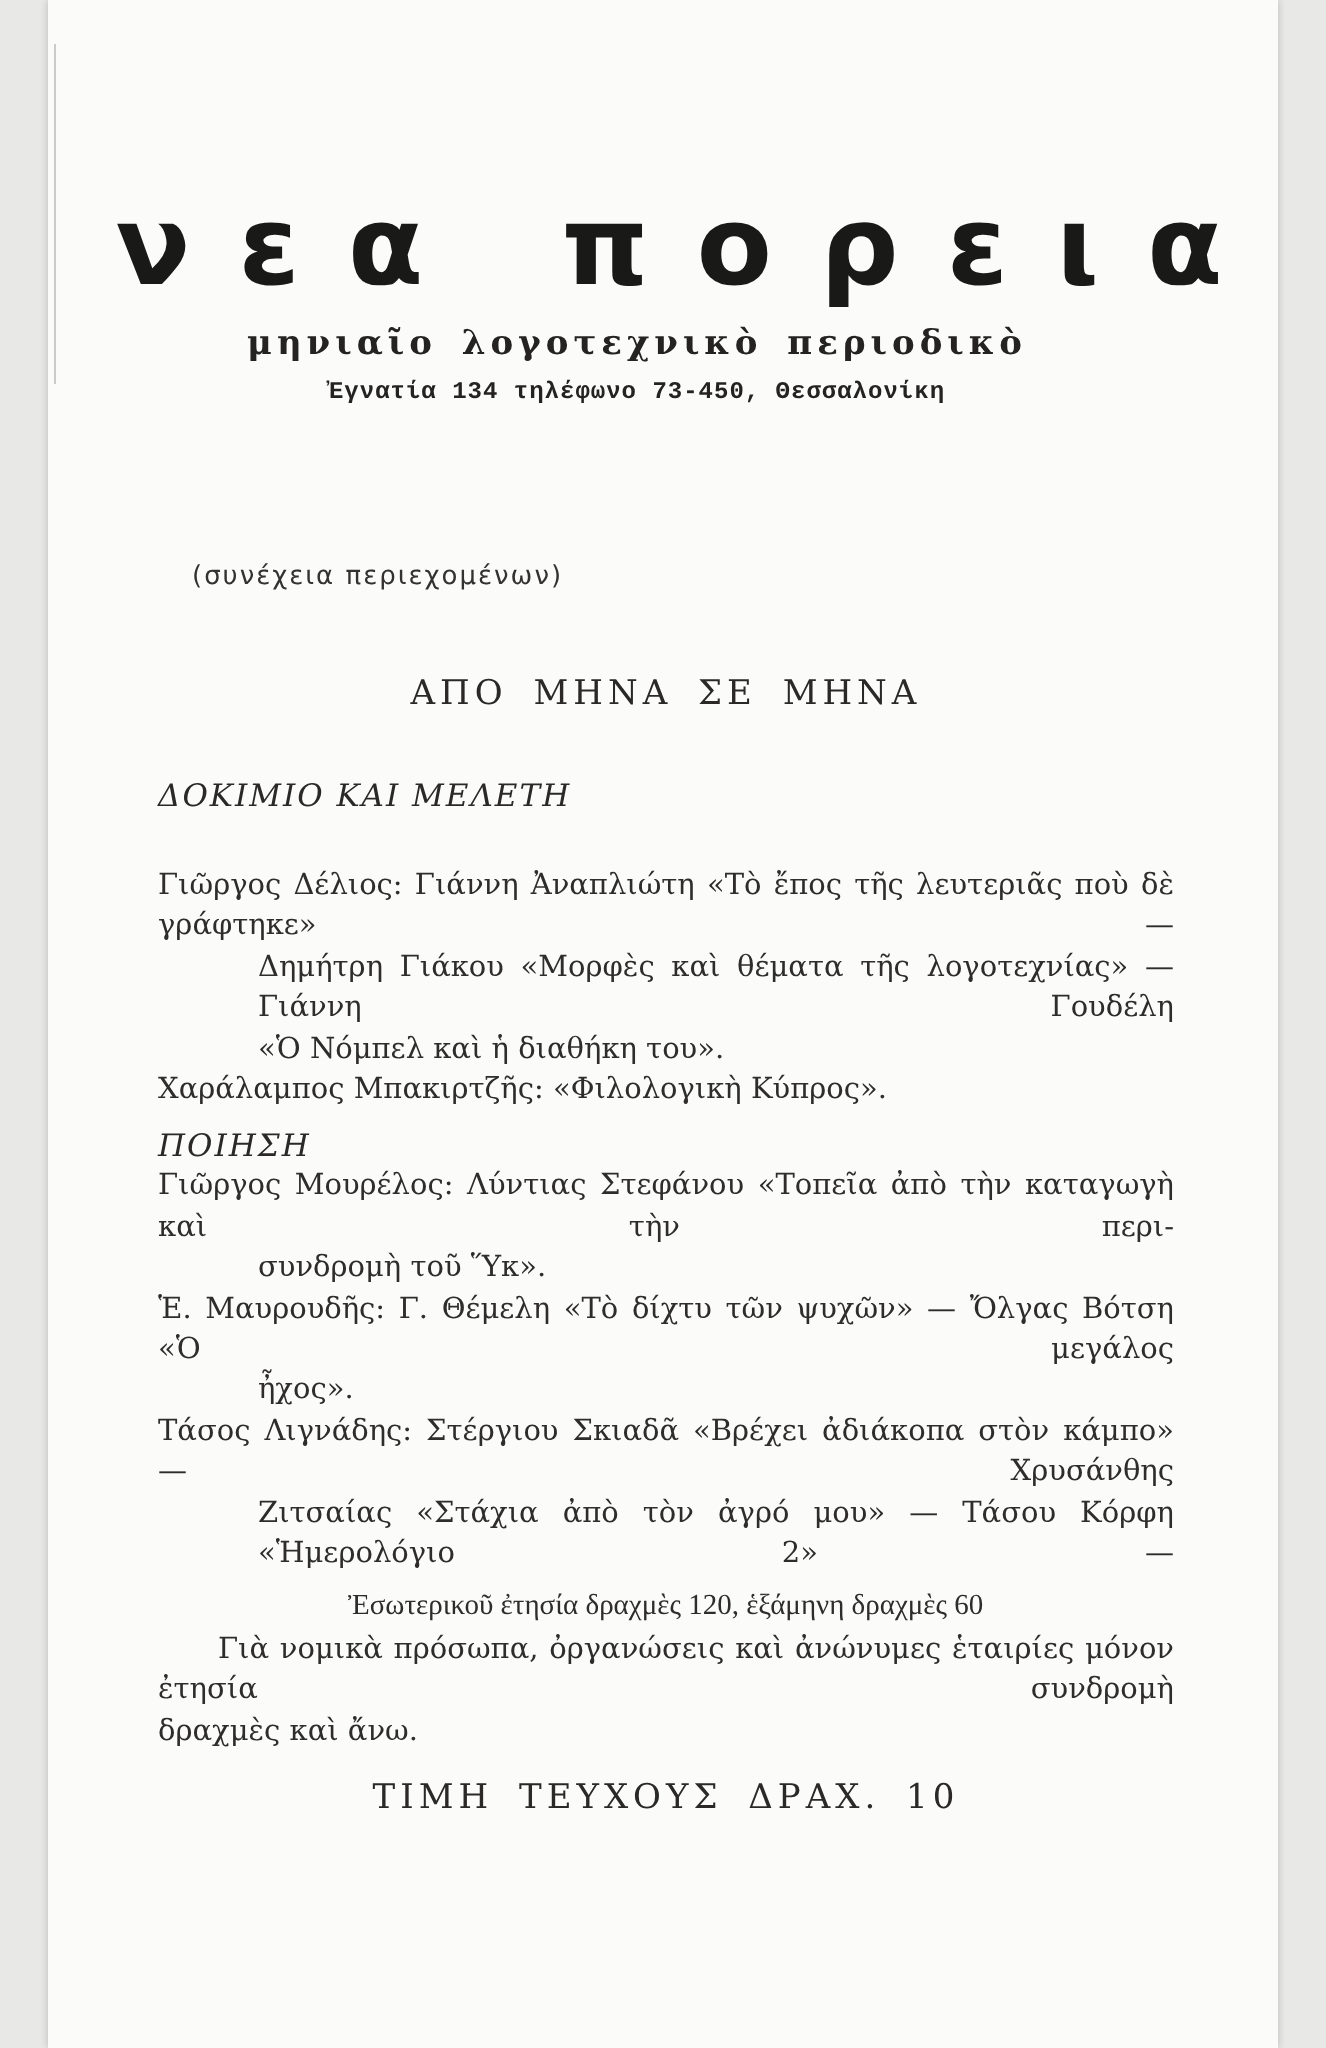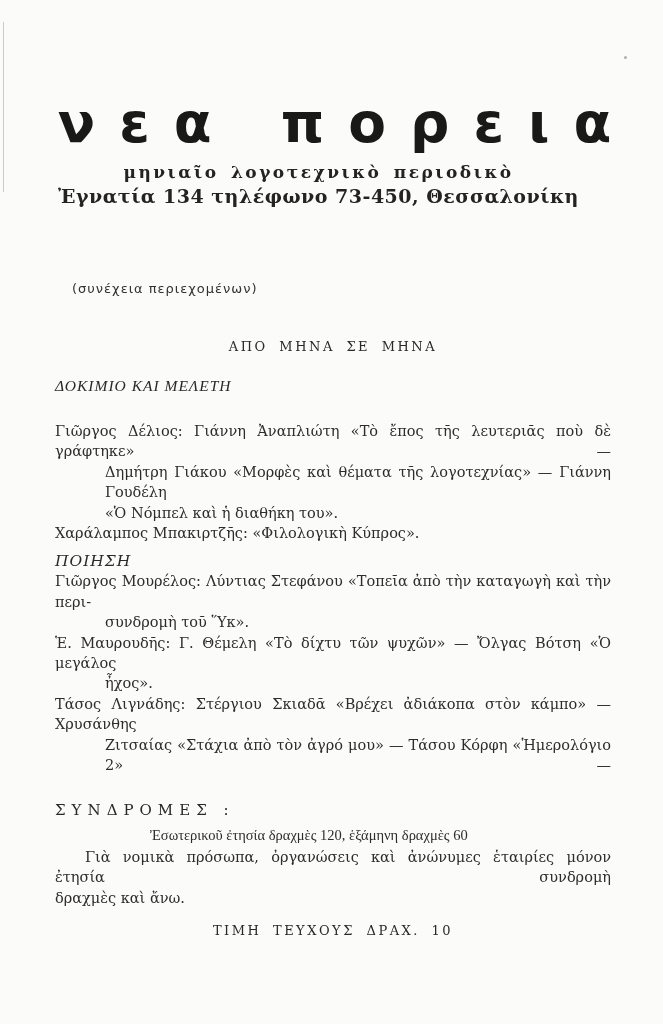--- a/index.html
+++ b/index.html
@@ -2,21 +2,21 @@
 <html lang="el"><head>
   <meta charset="utf-8">
   <style>
     html, body { margin: 0; padding: 0; }
     body {
       background: #e8e8e6;
       font-family: "DejaVu Serif", serif;
     }
     .page {
       position: relative;
-      width: 663px;
+      width: 615px;
       height: 1024px;
       margin: 0 auto;
       background: #fbfbf9;
       color: #2c2b29;
       overflow: hidden;
       box-shadow: 0 0 4px rgba(0,0,0,0.2);
     }
     
     .edge-line {
       position: absolute; left: 3px; top: 22px;
@@ -50,54 +50,55 @@
     }
     .subtitle1 {
       margin-top: 14px;
       font-size: 17px;
       line-height: 20px;
       letter-spacing: 2.5px;
       word-spacing: 4px;
     }
     .subtitle2 {
       margin-top: 5px;
-      font-size: 19px;
+      font-size: 12px;
       line-height: 18px;
       letter-spacing: 0.5px;
+      font-family: Liberation Mono, monospace;
     }
     
     .col { margin: 0 52px 0 55px; }
     .contents-note {
       margin-top: 76px;
       margin-left: 17px;
       font-family: "DejaVu Sans", sans-serif;
       font-size: 13px;
       line-height: 16px;
       letter-spacing: 1px;
       color: #33322f;
     }
     .center-head {
       text-align: center;
-      font-size: 13px;
+      font-size: 17px;
       line-height: 20px;
       letter-spacing: 2.5px;
       word-spacing: 5px;
       color: #2a2927;
     }
     .h-apomina { margin-top: 40px; }
     .h-biblio  { margin-top: 18px; }
     .h-timi    { margin-top: 13px; }
     .sec-head {
       font-style: italic;
       font-size: 15.5px;
       line-height: 20px;
       letter-spacing: 1px;
       color: #2a2927;
     }
-    .h-dokimio { margin-top: 19px; font-family: Liberation Serif, serif; }
+    .h-dokimio { margin-top: 31px; }
     .h-poiisi  { margin-top: 8px; }
     .para { margin-top: 25px; }
     .para-0 { margin-top: 0; }
     .bodyline {
       font-size: 14.5px;
       line-height: 20.4px;
       color: #2e2d2b;
     }
     .ind  { padding-left: 50px; }   
     .fl   { text-indent: 30px; }    
@@ -149,21 +150,20 @@
         <div class="bodyline jst">Γιῶργος Μουρέλος: Λύντιας Στεφάνου «Τοπεῖα ἀπὸ τὴν καταγωγὴ καὶ τὴν περι-</div>
         <div class="bodyline ind">συνδρομὴ τοῦ Ὕκ».</div>
         <div class="bodyline jst">Ἑ. Μαυρουδῆς: Γ. Θέμελη «Τὸ δίχτυ τῶν ψυχῶν» — Ὄλγας Βότση «Ὁ μεγάλος</div>
         <div class="bodyline ind">ἦχος».</div>
         <div class="bodyline jst">Τάσος Λιγνάδης: Στέργιου Σκιαδᾶ «Βρέχει ἀδιάκοπα στὸν κάμπο» — Χρυσάνθης</div>
         <div class="bodyline ind jst">Ζιτσαίας «Στάχια ἀπὸ τὸν ἀγρό μου» — Τάσου Κόρφη «Ἡμερολόγιο 2» —</div>
       </div>
     </section>
 
     <section>
-      <div class="subs-head">ΣΥΝΔΡΟΜΕΣ :</div>
       <div class="subs-rates">
         <div class="bodyline rate">Ἐσωτερικοῦ ἐτησία δραχμὲς 120, ἑξάμηνη δραχμὲς 60</div>
       </div>
       <div class="legal">
         <div class="bodyline fl jst">Γιὰ νομικὰ πρόσωπα, ὀργανώσεις καὶ ἀνώνυμες ἑταιρίες μόνον ἐτησία συνδρομὴ</div>
         <div class="bodyline">δραχμὲς καὶ ἄνω.</div>
       </div>
     </section>
 
     <div class="center-head h-timi">ΤΙΜΗ ΤΕΥΧΟΥΣ ΔΡΑΧ. 10</div>

